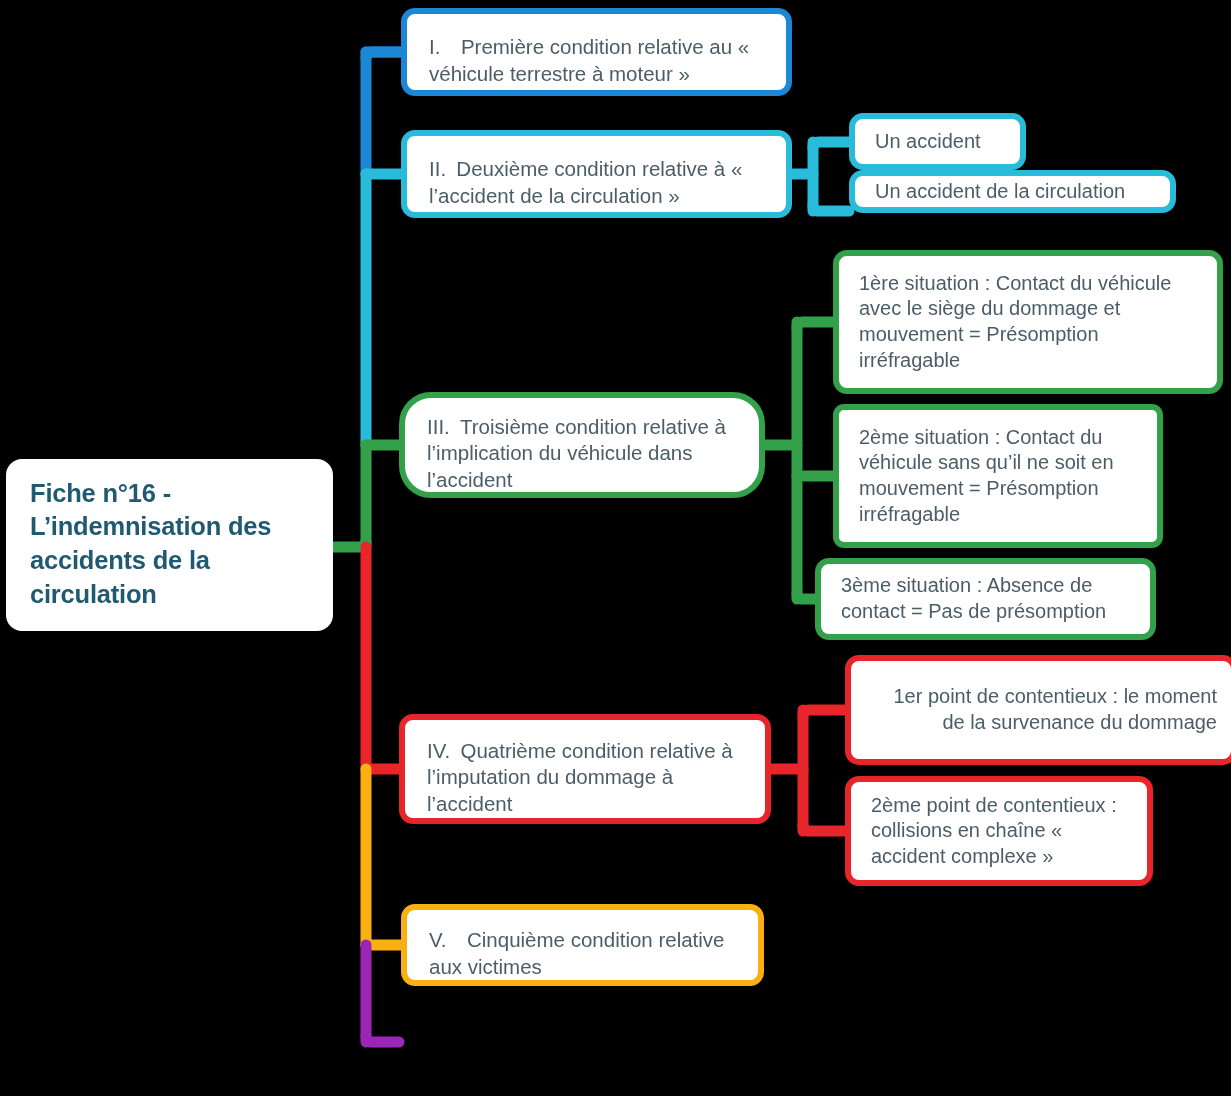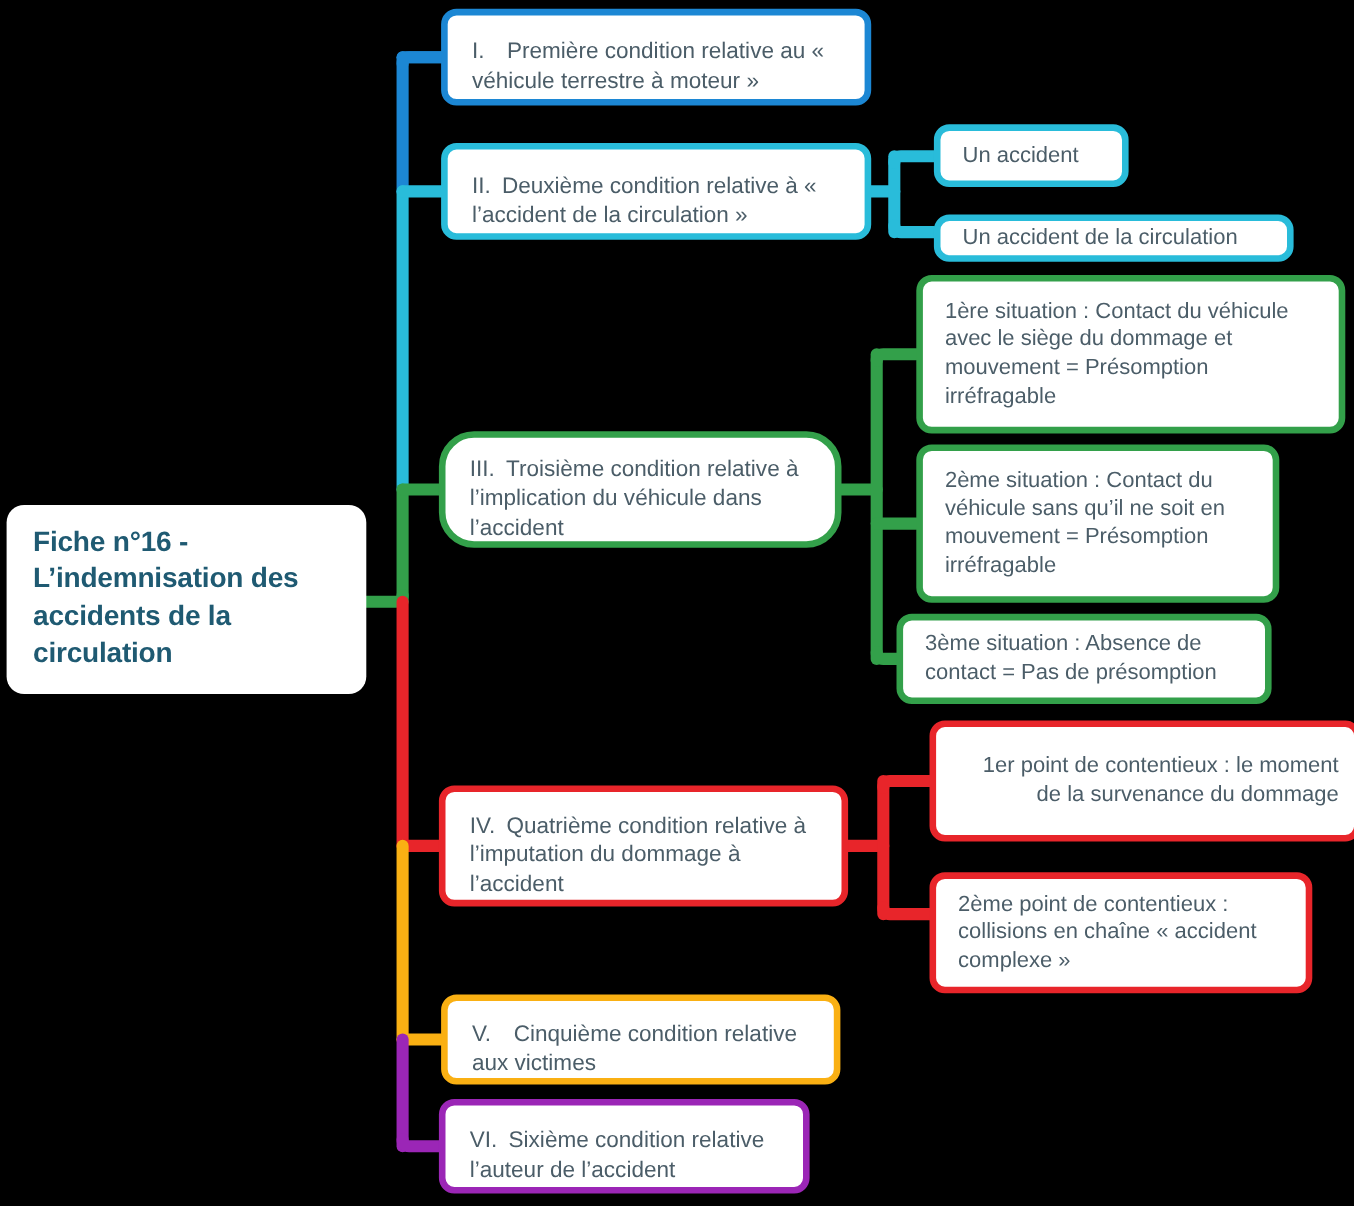--- a/index.html
+++ b/index.html
@@ -64,28 +64,28 @@
   
   .lvl2 {
     border-width: 6px;
     border-style: solid;
     padding: 0 14px 0 20px;
     font-size: 20px;
   }
   #node-1 { left: 401px; top: 8px;   width: 391px; height: 88px;  border-color: #1c87d4; }
   #node-2 { left: 401px; top: 130px; width: 391px; height: 88px;  border-color: #29bcda; }
   #node-2a{ left: 849px; top: 113px; width: 177px; height: 57px;  border-color: #29bcda; }
-  #node-2b{ left: 849px; top: 195px; width: 327px; height: 43px;  border-color: #29bcda; }
+  #node-2b{ left: 849px; top: 170px; width: 327px; height: 43px;  border-color: #29bcda; }
   #node-3 { left: 399px; top: 392px; width: 366px; height: 106px; border-color: #33a04a; border-radius: 32px; }
   #node-3a{ left: 833px; top: 250px; width: 390px; height: 144px; border-color: #33a04a; justify-content: center; }
-  #node-3b{ left: 833px; top: 404px; width: 330px; height: 144px; border-color: #33a04a; }
+  #node-3b{ left: 833px; top: 404px; width: 330px; height: 144px; border-color: #33a04a; border-radius: 11px; }
   #node-3c{ left: 815px; top: 558px; width: 341px; height: 82px;  border-color: #33a04a; }
   #node-4 { left: 399px; top: 714px; width: 372px; height: 110px; border-color: #e8252a; }
   #node-4a{ left: 845px; top: 655px; width: 392px; height: 110px; border-color: #e8252a; text-align: right; }
-  #node-4b{ left: 845px; top: 776px; width: 348px; height: 110px; border-color: #e8252a; margin-top: 17px; }
+  #node-4b{ left: 845px; top: 776px; width: 308px; height: 110px; border-color: #e8252a; }
   #node-5 { left: 401px; top: 904px; width: 363px; height: 82px;  border-color: #fab013; }
   #node-6 { left: 399px; top: 999px; width: 337px; height: 86px;  border-color: #9b26b6; }
 </style>
 </head>
 <body>
 
 <div id="canvas">
 
   <svg id="wires" viewBox="0 0 1231 1096" width="1231" height="1096" aria-hidden="true">
 
@@ -179,17 +179,14 @@
   </div>
 
   <div class="node lvl2" id="node-4b">
     <span class="txt">2ème point de contentieux : collisions en chaîne « accident complexe »</span>
   </div>
 
   <div class="node lvl1" id="node-5">
     <span class="txt">V. Cinquième condition relative aux victimes</span>
   </div>
 
-  <div class="node lvl1" id="node-6">
-    <span class="txt">VI. Sixième condition relative l’auteur de l’accident</span>
-  </div>
 
 </div>
 
 </body></html>

